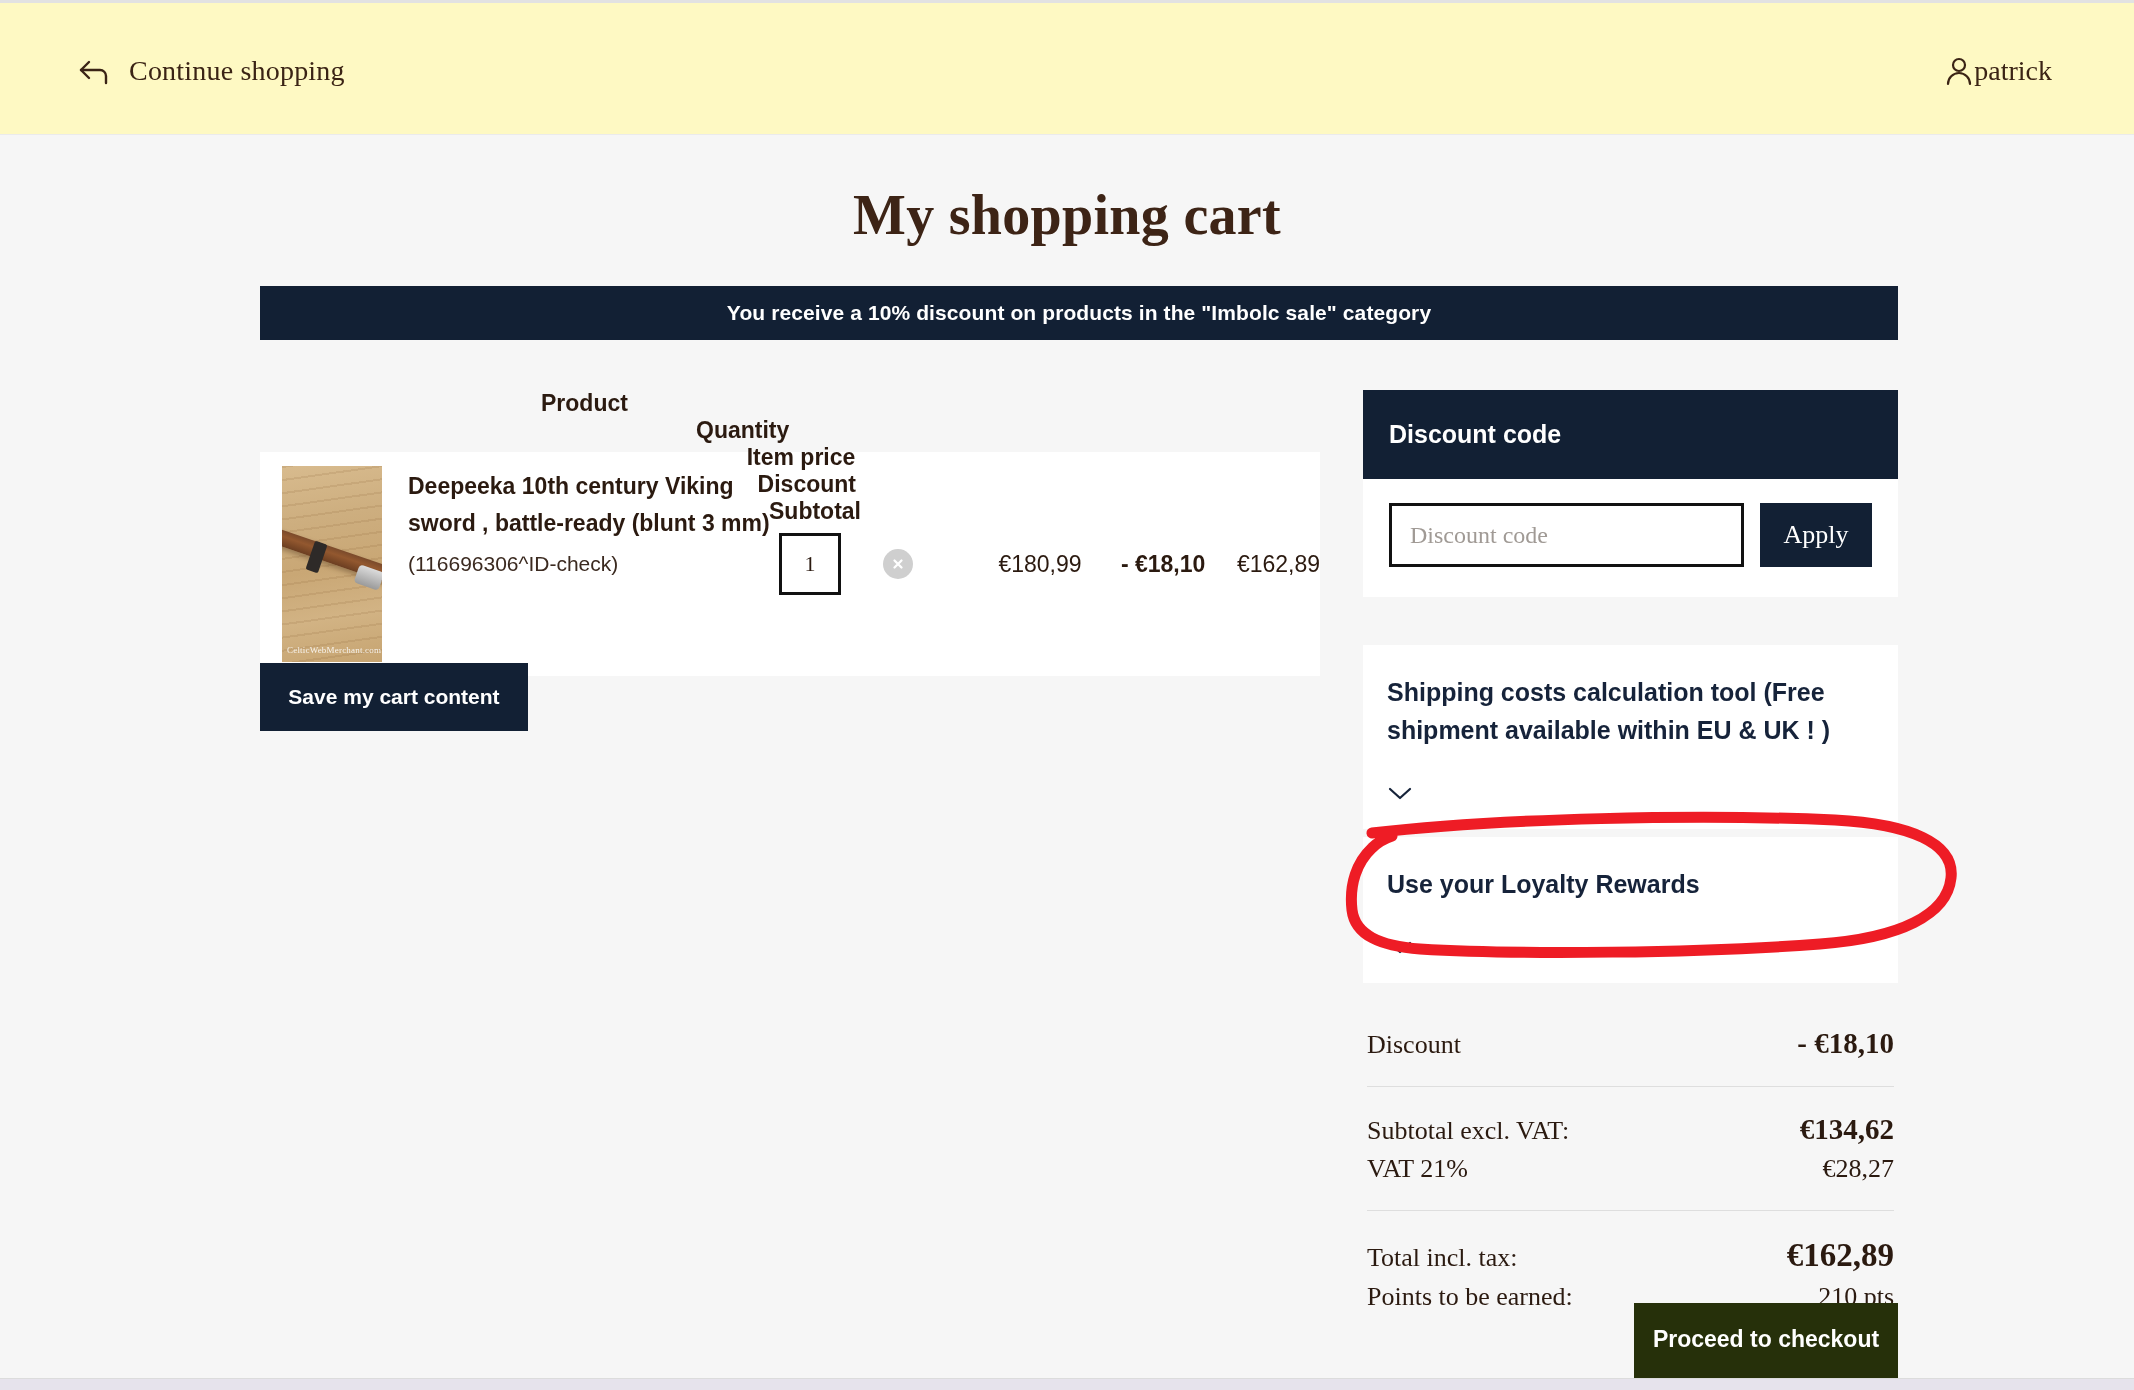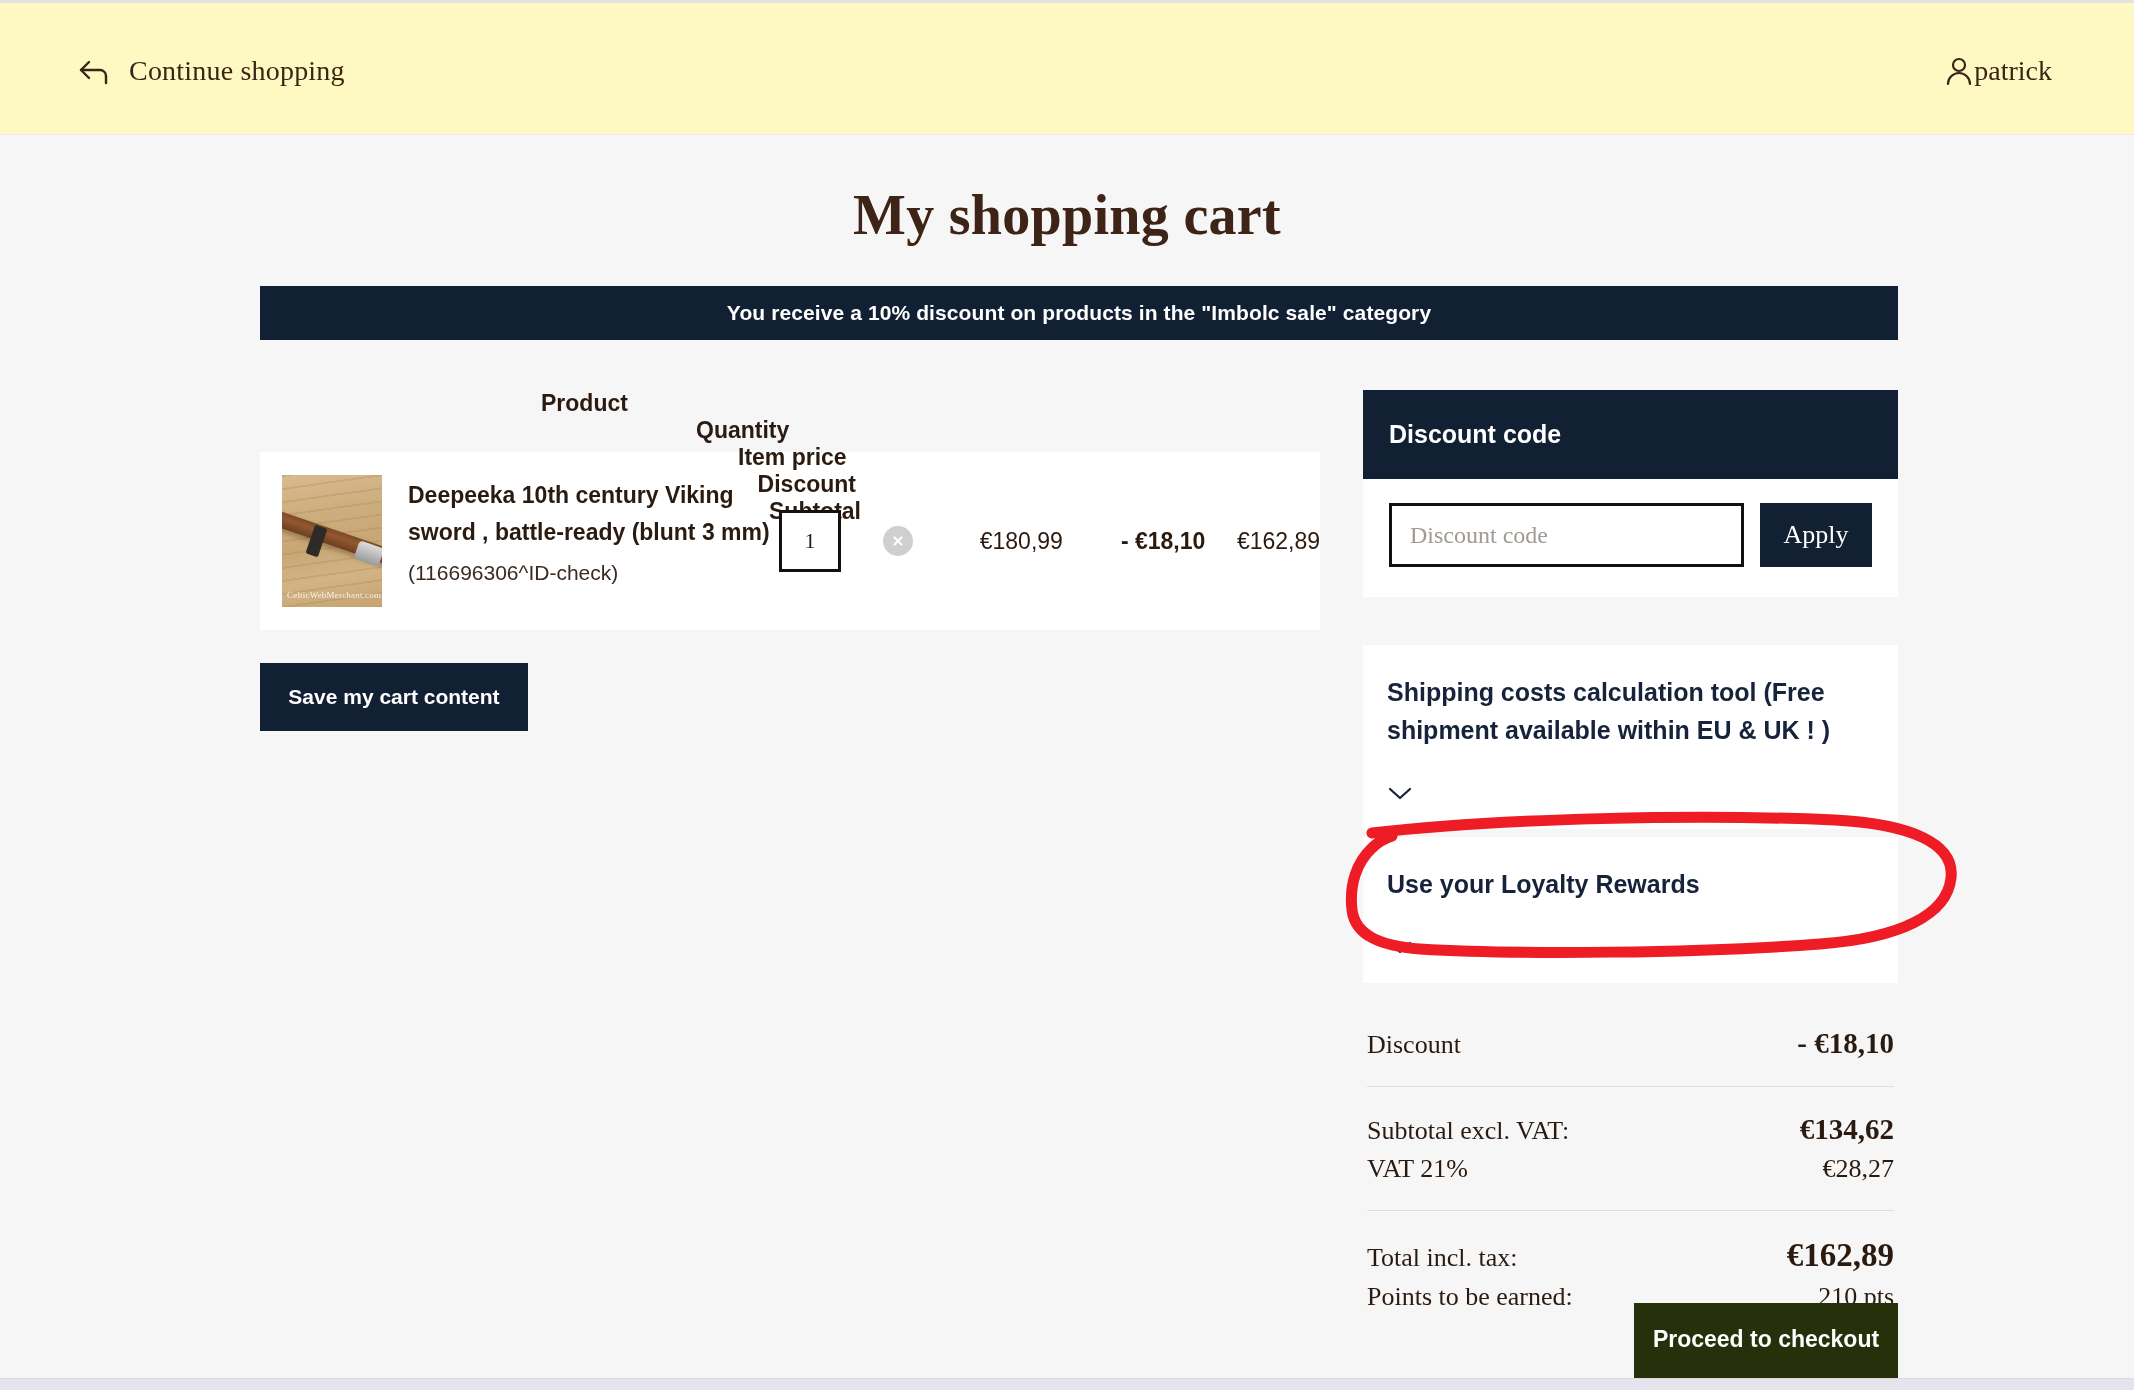--- a/index.html
+++ b/index.html
@@ -153,39 +153,39 @@
     align-items: center;
     height: 62px;
     padding: 0 0 0 22px;
     font-weight: bold;
     font-size: 23px;
     color: #2b1a10;
     flex-direction: column;
   }
   .col-product  { width: 520px; }
   .col-qty      { width: 210px; }
-  .col-itemprice{ width: 126px; text-align: left; }
+  .col-itemprice{ width: 126px; text-align: center; }
   .col-discount { width: 110px; text-align: right; }
   .col-subtotal { width: 120px; text-align: right; }
 
   .cart-row {
     display: flex;
     align-items: center;
     background: #ffffff;
     min-height: 178px;
     padding: 14px 0 14px 22px;
   }
   .cart-row .col-product {
     display: flex;
     align-items: flex-start;
     gap: 26px;
   }
   .product-thumb {
     width: 100px;
-    height: 132px;
+    height: 196px;
     flex: 0 0 auto;
     position: relative;
     overflow: hidden;
     background: linear-gradient(170deg,#d8bb8e 0%, #cdae7f 28%, #c9a775 52%, #d2b384 75%, #c6a471 100%);
     cursor: pointer;
   }
   .product-thumb .grain {
     position: absolute; inset: 0;
     background:
       repeating-linear-gradient(172deg, rgba(140,100,55,0.16) 0 2px, rgba(255,255,255,0) 2px 13px);

